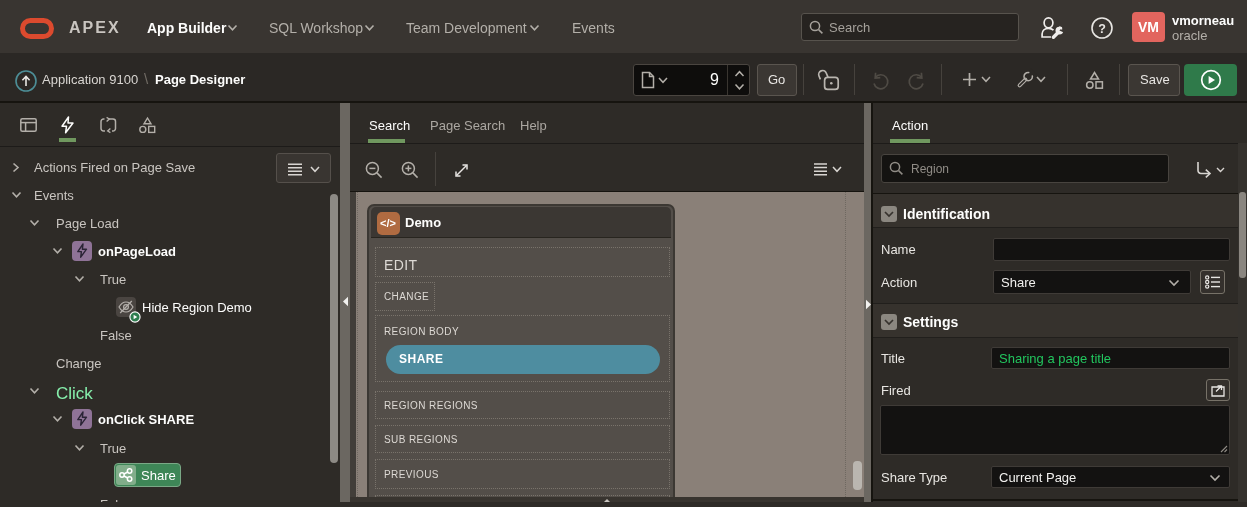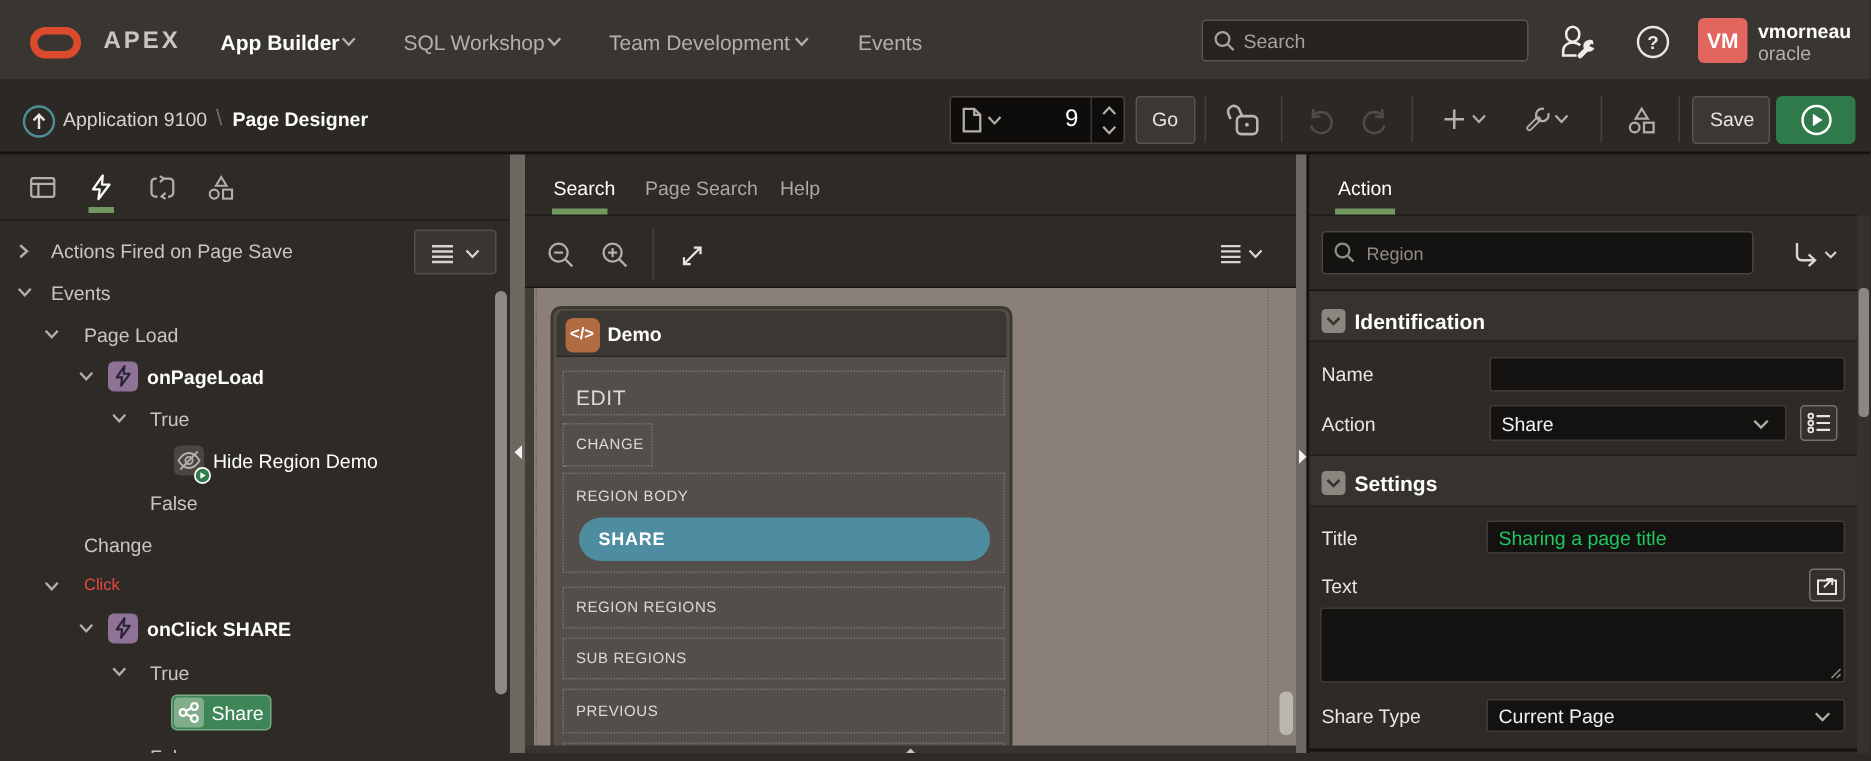--- a/index.html
+++ b/index.html
@@ -201,21 +201,21 @@
 <svg class="abs" style="left:129px;top:311px" width="12" height="12" viewBox="0 0 12 12">
  <circle cx="6" cy="6" r="5.1" fill="#2e7d4f" stroke="#fff" stroke-width="1.1"></circle>
  <path d="M4.6 3.8 L8.2 6 L4.6 8.2 Z" fill="#fff"></path>
 </svg>
 <span class="txt" style="left:142px;top:300px;font-size:13px;color:#fdfdfc">Hide Region Demo</span>
 <span class="txt" style="left:100px;top:328px;font-size:13px;color:#c9c5c0">False</span>
 <span class="txt" style="left:56px;top:356px;font-size:13px;color:#c9c5c0">Change</span>
 <svg class="abs" style="left:29px;top:387px" width="11" height="8" viewBox="0 0 11 8">
       <polyline points="1.5,1.5 5.5,5.8 9.5,1.5" fill="none" stroke="#b3afa9" stroke-width="1.6"></polyline>
     </svg>
-<span class="txt" style="left:56px;top:384px;font-size:11px;color:#ef4444">Click</span>
+<span class="txt" style="left:56px;top:384px;font-size:17px;color:#86efac">Click</span>
 <svg class="abs" style="left:52px;top:415px" width="11" height="8" viewBox="0 0 11 8">
       <polyline points="1.5,1.5 5.5,5.8 9.5,1.5" fill="none" stroke="#b3afa9" stroke-width="1.6"></polyline>
     </svg>
 <div class="abs" style="left:72px;top:409px;width:20px;height:20px;background:#8f7397;border-radius:4px"></div>
 <svg class="abs" style="left:76px;top:411px" width="12" height="16" viewBox="0 0 12 16">
  <path d="M7 1 L1.8 8.6 H5.4 L4.7 14.2 L10.5 6.2 H6.4 Z" fill="none" stroke="#2a2335" stroke-width="1.4" stroke-linejoin="round"></path>
 </svg>
 <span class="txt" style="left:98px;top:412px;font-size:13px;font-weight:bold;color:#fdfdfc">onClick SHARE</span>
 <svg class="abs" style="left:74px;top:444px" width="11" height="8" viewBox="0 0 11 8">
       <polyline points="1.5,1.5 5.5,5.8 9.5,1.5" fill="none" stroke="#b3afa9" stroke-width="1.6"></polyline>
@@ -361,21 +361,21 @@
 <div class="abs" style="left:881px;top:314px;width:16px;height:16px;background:#8b8780;border-radius:3px"></div>
 <svg class="abs" style="left:884px;top:319px" width="10" height="7" viewBox="0 0 10 7">
       <polyline points="1,1 5,5 9,1" fill="none" stroke="#36322d" stroke-width="1.7"></polyline>
     </svg>
 <span class="txt" style="left:903px;top:314px;font-size:14px;font-weight:bold;color:#fdfdfc">Settings</span>
 
 <span class="txt" style="left:881px;top:351px;font-size:13px;color:#e8e6e2">Title</span>
 <div class="abs" style="left:991px;top:347px;width:239px;height:22px;background:#131211;border:1px solid #3f3b37;border-radius:2px"></div>
 <span class="txt" style="left:999px;top:351px;font-size:13px;color:#22c55e">Sharing a page title</span>
 
-<span class="txt" style="left:881px;top:383px;font-size:13px;color:#e8e6e2">Text</span>
+<span class="txt" style="left:881px;top:383px;font-size:13px;color:#e8e6e2">Fired</span>
 <div class="abs" style="left:1206px;top:379px;width:24px;height:22px;background:#34302c;border:1px solid #777268;border-radius:3px"></div>
 <svg class="abs" style="left:1211px;top:383px" width="14" height="14" viewBox="0 0 14 14">
  <path d="M1 4 H13 V13 H1 Z" fill="none" stroke="#e8e6e3" stroke-width="1.3"></path>
  <path d="M5 8.5 L10 3.5 M6.5 3 H10.5 V7" fill="none" stroke="#e8e6e3" stroke-width="1.3"></path>
 </svg>
 <div class="abs" style="left:880px;top:405px;width:350px;height:50px;background:#131211;border:1px solid #3f3b37;border-radius:2px"></div>
 <svg class="abs" style="left:1220px;top:445px" width="8" height="8" viewBox="0 0 8 8">
       <path d="M7 1 L1 7 M7 4.5 L4.5 7" stroke="#908c86" stroke-width="1.1"></path>
     </svg>
 

